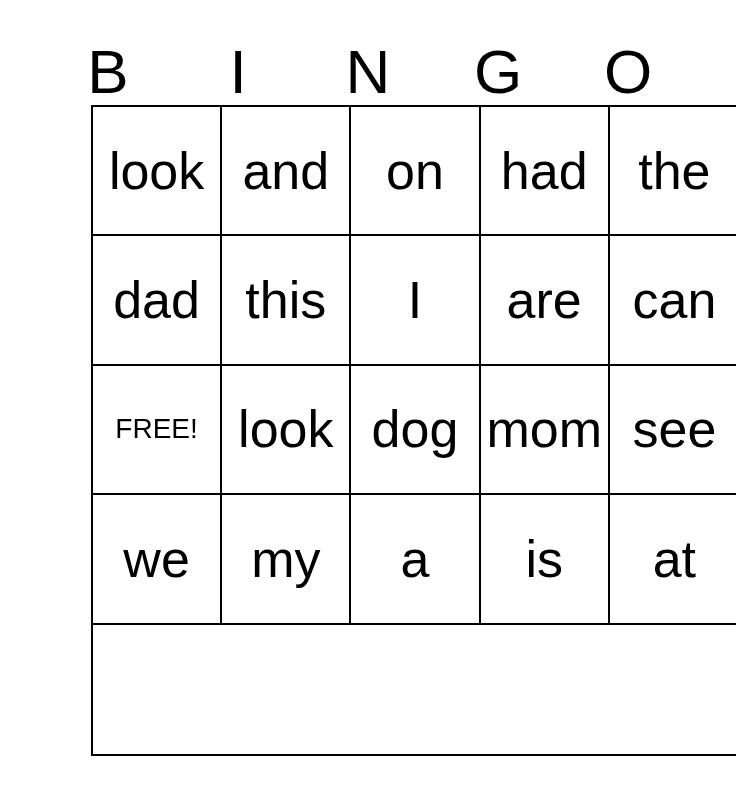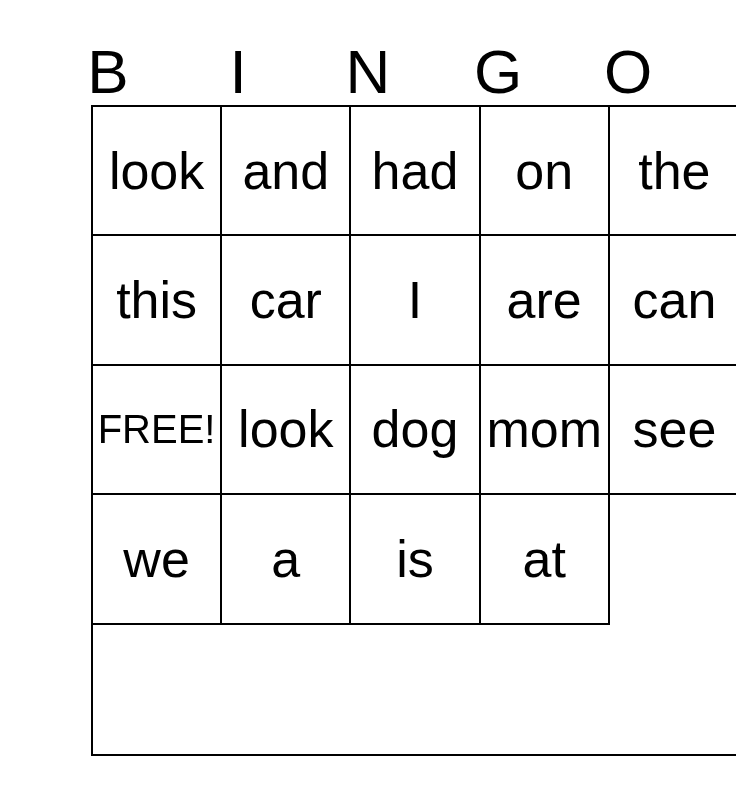--- a/index.html
+++ b/index.html
@@ -54,54 +54,55 @@
     align-items: center;
     justify-content: center;
     font-size: 52px;
     line-height: 1;
     cursor: pointer;
     overflow: hidden;
     white-space: nowrap;
   }
   .cell:nth-child(5n) { border-right: none; }
   .cell:nth-child(n+21) { border-bottom: none; }
-  .cell.free { font-size: 40px; }
+  .cell.free { font-size: 28px; }
 </style>
 </head>
 <body>
 
 <div class="page" style="--bg: #ffffff; --fg: #000000; --line: #000000;">
 
   <div class="bingo-header">
     <span class="letter">B</span>
     <span class="letter">I</span>
     <span class="letter">N</span>
     <span class="letter">G</span>
     <span class="letter">O</span>
   </div>
 
   <div class="bingo-grid">
     <div class="cell">look</div>
     <div class="cell">and</div>
+    <div class="cell">on</div>
     <div class="cell">had</div>
-    <div class="cell">on</div>
     <div class="cell">the</div>
 
+    <div class="cell">dad</div>
     <div class="cell">this</div>
-    <div class="cell">car</div>
     <div class="cell">I</div>
 
     <div class="cell">are</div>
     <div class="cell">can</div>
     <div class="cell free">FREE!</div>
     <div class="cell">look</div>
 
     <div class="cell">dog</div>
     <div class="cell">mom</div>
     <div class="cell">see</div>
     <div class="cell">we</div>
+    <div class="cell">my</div>
 
     <div class="cell">a</div>
     <div class="cell">is</div>
     <div class="cell">at</div>
   </div>
 
 </div>
 
 </body></html>

